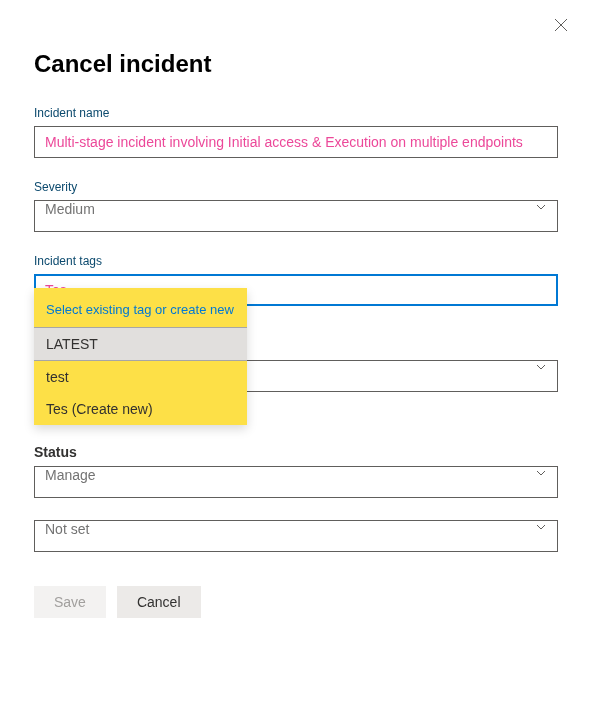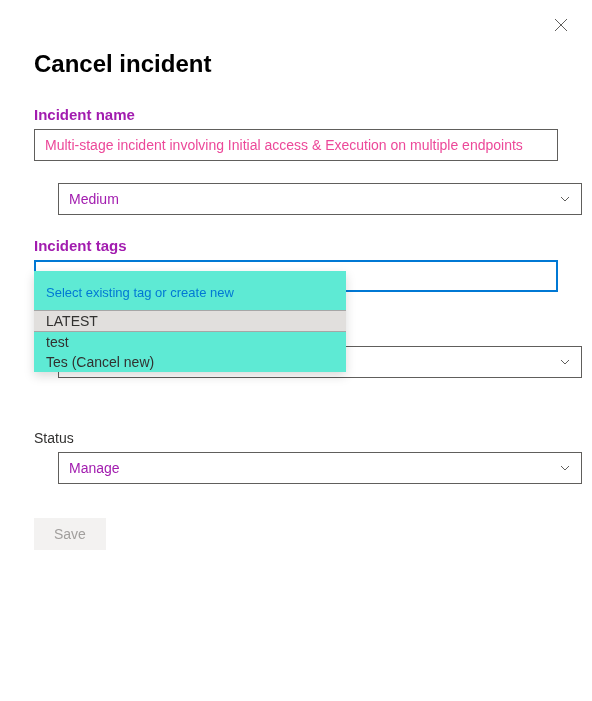--- a/index.html
+++ b/index.html
@@ -34,24 +34,24 @@
       font-size: 24px;
       font-weight: 700;
       margin-top: 32px;
       margin-bottom: 28px;
       color: #000;
     }
     .field-group {
       margin-bottom: 22px;
     }
     .field-label {
-      font-size: 15px;
-      font-weight: 700;
+      font-size: 12px;
+      font-weight: 400;
       margin-bottom: 6px;
-      color: #a21caf;
+      color: #0c4a6e;
     }
     .text-input {
       width: 100%;
       height: 32px;
       padding: 0 10px;
       border: 1px solid #605e5c;
       font-family: inherit;
       font-size: 14px;
       color: #ec4899;
       outline: none;
@@ -61,52 +61,50 @@
       border: 2px solid #0078d4;
       padding: 0 9px;
     }
     .select-box {
       width: 100%;
       height: 32px;
       padding: 0 10px;
       border: 1px solid #605e5c;
       font-family: inherit;
       font-size: 14px;
-      color: #a21caf;
+      color: #737373;
       background: #fff;
       display: flex;
-      align-items: center;
       justify-content: space-between;
       cursor: pointer;
-      margin-left: 24px;
     }
     .select-box svg {
       width: 12px;
       height: 12px;
       color: #605e5c;
     }
     .tags-wrapper {
       position: relative;
     }
     .dropdown-panel {
       position: absolute;
       top: 34px;
       left: 0;
-      width: 312px;
-      background: #5eead4;
+      width: 213px;
+      background: #fde047;
       box-shadow: 0 4px 10px rgba(0,0,0,0.15);
       z-index: 10;
     }
     .dropdown-header {
       padding: 14px 12px 10px 12px;
       color: #0078d4;
       font-size: 13px;
     }
     .dropdown-item {
-      padding: 2px 12px;
+      padding: 8px 12px;
       font-size: 14px;
       cursor: pointer;
       color: #323130;
     }
     .dropdown-item.selected {
       background: #e1dfdd;
       border: 1px solid #a6a6a6;
       border-left: none;
       border-right: none;
     }
@@ -114,21 +112,21 @@
       margin-bottom: 22px;
       height: 62px;
       position: relative;
       z-index: 1;
     }
     .hidden-field .select-box {
       margin-top: 6px;
     }
     .status-label {
       font-size: 14px;
-      font-weight: 400;
+      font-weight: 700;
       margin-bottom: 6px;
       color: #323130;
     }
     .button-row {
       display: flex;
       gap: 11px;
       margin-top: 34px;
     }
     .btn {
       height: 32px;
@@ -161,36 +159,37 @@
 </div>
 
 <h1 class="title">Cancel incident</h1>
 
 <div class="field-group">
   <div class="field-label">Incident name</div>
   <input type="text" class="text-input" value="Multi-stage incident involving Initial access &amp; Execution on multiple endpoints" style="">
 </div>
 
 <div class="field-group">
+  <div class="field-label">Severity</div>
   <div class="select-box">
     <span>Medium</span>
     <svg viewBox="0 0 12 12" fill="none" stroke="currentColor" stroke-width="1">
       <polyline points="2,4 6,8 10,4"></polyline>
     </svg>
   </div>
 </div>
 
 <div class="field-group tags-wrapper">
   <div class="field-label">Incident tags</div>
   <input type="text" class="text-input focused" value="Tes" style="">
   <div class="dropdown-panel">
     <div class="dropdown-header">Select existing tag or create new</div>
     <div class="dropdown-item selected">LATEST</div>
     <div class="dropdown-item">test</div>
-    <div class="dropdown-item">Tes (Cancel new)</div>
+    <div class="dropdown-item">Tes (Create new)</div>
   </div>
 </div>
 
 <div class="hidden-field">
   <div class="select-box" style="margin-top:54px;">
     <span></span>
     <svg viewBox="0 0 12 12" fill="none" stroke="currentColor" stroke-width="1">
       <polyline points="2,4 6,8 10,4"></polyline>
     </svg>
   </div>
@@ -200,17 +199,24 @@
   <div class="status-label">Status</div>
   <div class="select-box">
     <span>Manage</span>
     <svg viewBox="0 0 12 12" fill="none" stroke="currentColor" stroke-width="1">
       <polyline points="2,4 6,8 10,4"></polyline>
     </svg>
   </div>
 </div>
 
 <div class="field-group">
+  <div class="select-box">
+    <span>Not set</span>
+    <svg viewBox="0 0 12 12" fill="none" stroke="currentColor" stroke-width="1">
+      <polyline points="2,4 6,8 10,4"></polyline>
+    </svg>
+  </div>
 </div>
 
 <div class="button-row">
   <button class="btn btn-save">Save</button>
+  <button class="btn btn-cancel">Cancel</button>
 </div>
 
 </body></html>

